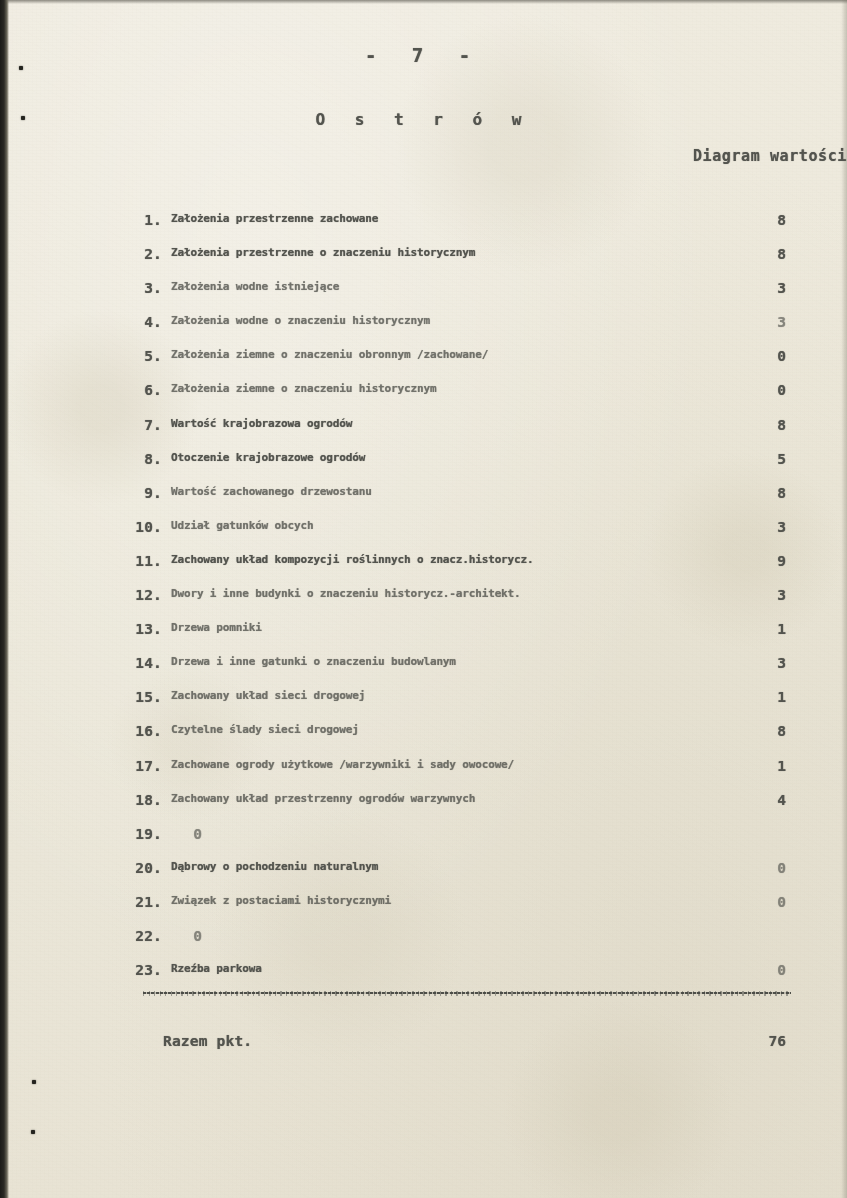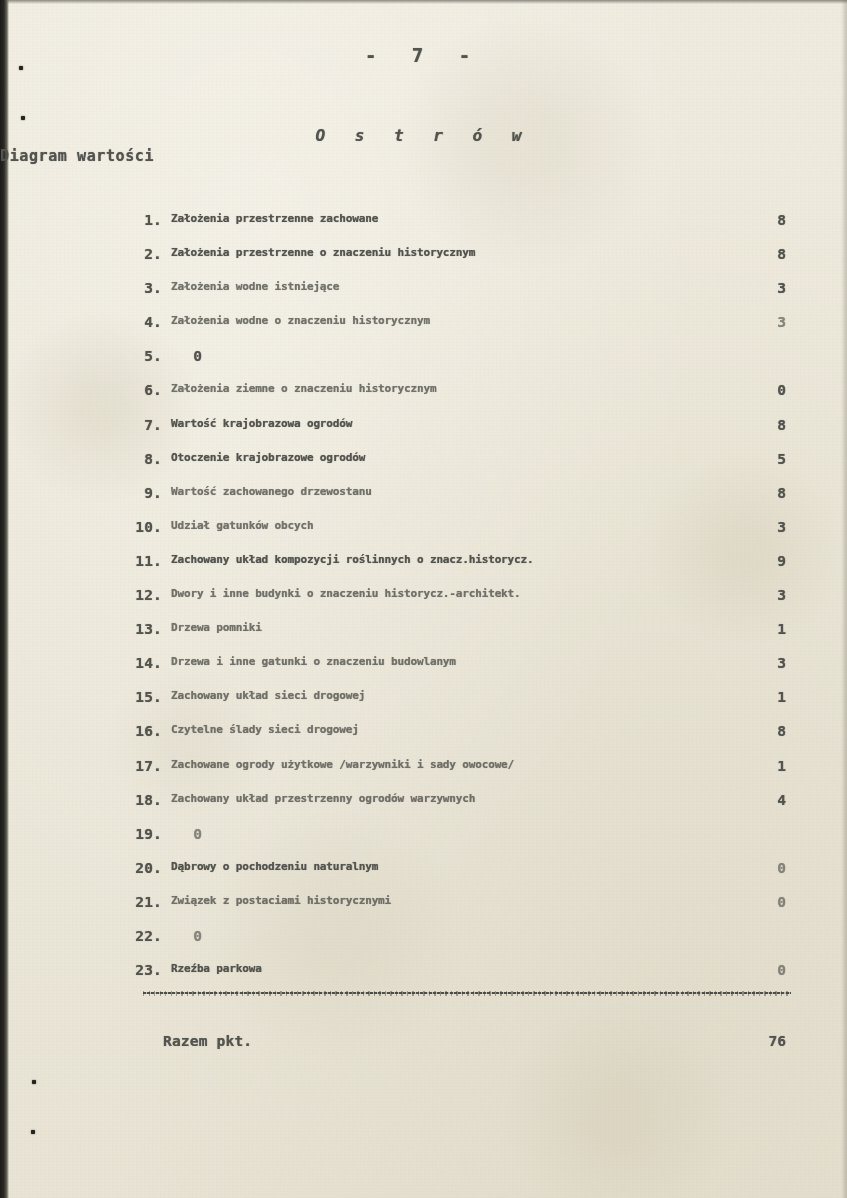--- a/index.html
+++ b/index.html
@@ -82,33 +82,32 @@
     position: absolute;
     left: 0; top: 44px;
     width: 847px;
     text-align: center;
     font-size: 19px;
     letter-spacing: 12px;
     font-weight: 700;
   }
   .doc-title {
     position: absolute;
-    left: 0; top: 126px;
+    left: 0; top: 110px;
     width: 847px;
     text-align: center;
     font-size: 16px;
     letter-spacing: 10px;
     font-weight: 700;
-    font-style: italic;
   }
   .doc-subtitle {
     position: absolute;
     left: 0; top: 147px;
     width: 847px;
-    text-align: left;
+    text-align: right;
     font-size: 15px;
     letter-spacing: 0.6px;
     font-weight: 700;
   }
 
   
   .criteria {
     position: absolute;
     left: 126px;
     top: 212px;
@@ -257,20 +256,21 @@
     </div>
 
     <div class="row">
       <span class="row-num ink">4.</span>
       <span class="row-label ink faint">Założenia wodne o znaczeniu historycznym</span>
       <span class="row-value ink fainter">3</span>
     </div>
 
     <div class="row">
       <span class="row-num ink">5.</span>
+      <span class="row-label ink faint">Założenia ziemne o znaczeniu obronnym /zachowane/</span>
       <span class="row-value ink">0</span>
     </div>
 
     <div class="row">
       <span class="row-num ink">6.</span>
       <span class="row-label ink faint">Założenia ziemne o znaczeniu historycznym</span>
       <span class="row-value ink">0</span>
     </div>
 
     <div class="row">

